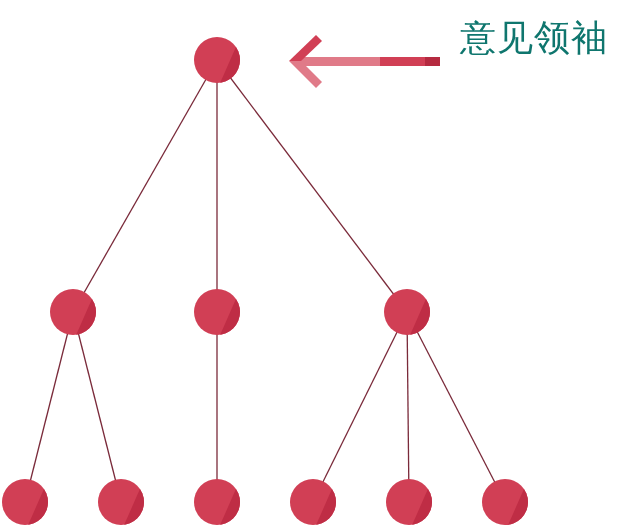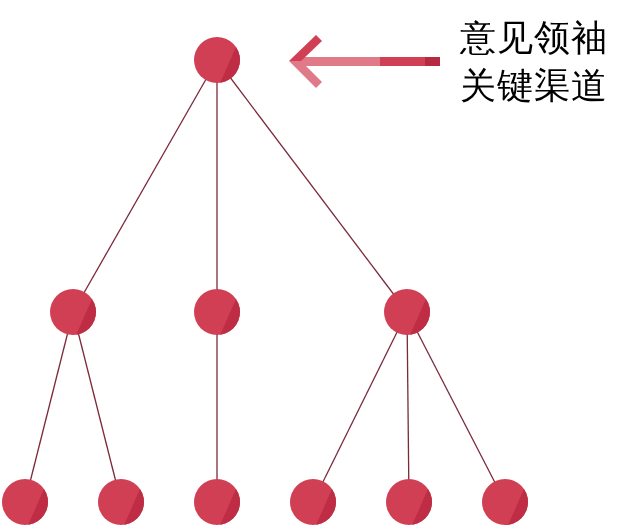--- a/index.html
+++ b/index.html
@@ -1,18 +1,18 @@
 <!DOCTYPE html>
 <html><head>
 <meta charset="utf-8">
 <style>
   html,body{margin:0;padding:0;background:#ffffff;}
   #canvas{position:relative;width:638px;height:525px;overflow:hidden;background:#fff;}
   svg{position:absolute;left:0;top:0;}
-  .label{position:absolute;left:460px;font-family:"DejaVu Sans",sans-serif;font-size:36px;color:#000000;letter-spacing:1px;line-height:44px;}
+  .label{position:absolute;left:460px;font-family:"DejaVu Sans",sans-serif;font-size:36px;color:#0f766e;letter-spacing:1px;line-height:44px;}
 </style>
 </head>
 <body>
 
 <div id="canvas">
   <svg width="638" height="525" viewBox="0 0 638 525">
     <g stroke="#7a2a3a" stroke-width="1.3">
       <line x1="217" y1="60" x2="73" y2="312"></line>
       <line x1="217" y1="60" x2="217" y2="312"></line>
       <line x1="217" y1="60" x2="407" y2="312"></line>
@@ -72,14 +72,13 @@
     </g>
     <g>
       <rect x="298" y="57" width="142" height="9" fill="#e07a88"></rect>
       <rect x="380" y="57" width="60" height="9" fill="#d13f55"></rect>
       <rect x="425" y="57" width="15" height="9" fill="#b52a40"></rect>
       <polygon points="289,61 316,35 322,41 301,61" fill="#d13f55"></polygon>
       <polygon points="289,61 301,61 322,82 316,88" fill="#e07a88"></polygon>
     </g>
   </svg>
   <div class="label" style="top:16px">意见领袖</div>
-  <div class="label" style="top:64px">关键渠道</div>
 </div>
 
 </body></html>

